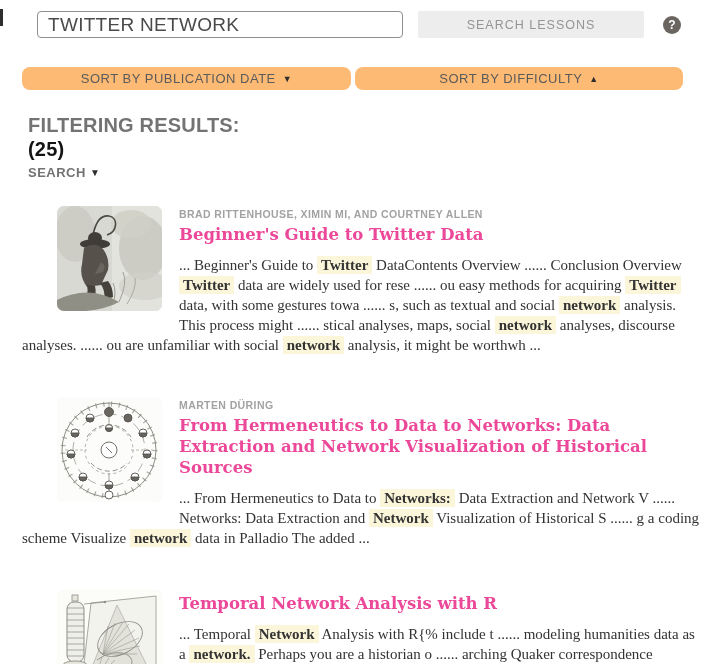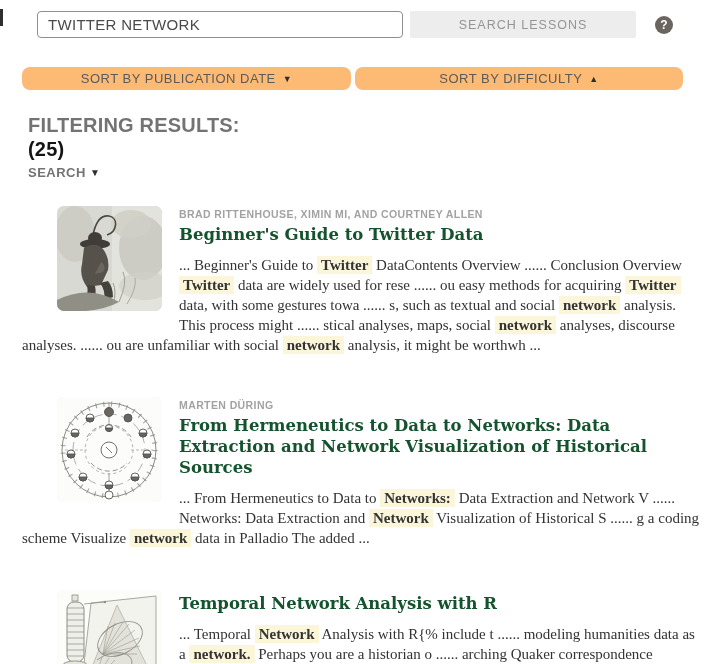--- a/index.html
+++ b/index.html
@@ -13,24 +13,24 @@
 
   
   .edge-sliver { position:absolute; left:0; top:9px; width:3px; height:17px; background:#2e2e2e; }
 
   
   .search-row { padding-top:11px; display:flex; align-items:center; }
   .search-input {
     margin-left:15px; width:366px; height:27px;
     border:1px solid #8f8f8f; border-radius:4px;
     padding:0 10px; font-family:"Liberation Sans",sans-serif;
-    font-size:15px; color:#4a4a4a; letter-spacing:.3px; outline:none;
+    font-size:19px; color:#4a4a4a; letter-spacing:.3px; outline:none;
   }
   .search-btn {
-    margin-left:7px; width:226px; height:27px; border:none; cursor:pointer;
+    margin-left:15px; width:226px; height:27px; border:none; cursor:pointer;
     background:#ededed; color:#959595; font-family:"Liberation Sans",sans-serif;
     font-size:12.5px; letter-spacing:1px; border-radius:2px;
   }
   .help-icon {
     margin-left:19px; width:18px; height:18px; border-radius:50%;
     background:#6b655f; color:#ffffff; font-size:12px; font-weight:bold;
     display:flex; align-items:center; justify-content:center; cursor:pointer;
     font-family:"Liberation Sans",sans-serif;
   }
 
@@ -62,21 +62,21 @@
     float:left; width:105px; height:105px; margin:0 17px 12px 35px;
     border-radius:7px; overflow:hidden; background:#eeeeea; cursor:pointer;
   }
   .thumb svg { display:block; }
   .author {
     font-size:10.5px; font-weight:bold; color:#a2a2a2;
     letter-spacing:.4px; line-height:14px; padding-top:1px;
   }
   .title {
     margin:3px 0 10px 0; font-family:"DejaVu Serif",serif; font-weight:bold;
-    font-size:16.5px; line-height:21px; color:#14532d; cursor:pointer;
+    font-size:16.5px; line-height:21px; color:#ec4899; cursor:pointer;
   }
   .excerpt {
     margin:0; font-family:"Liberation Serif",serif; font-size:15px;
     line-height:20px; color:#333333;
   }
   .excerpt .hl { background:#fbf6da; padding:1px 4px;font-weight:bold; }
 
   
   .bottom-blur { position:absolute; left:0; bottom:1px; width:712px; height:7px;
     background:#e7e7e7; filter:blur(2px); }

